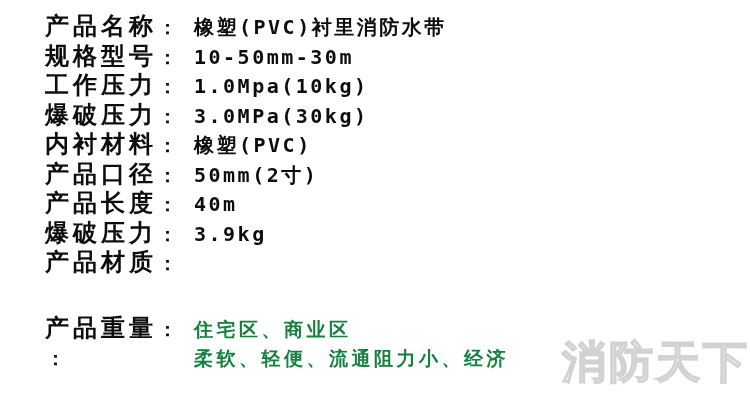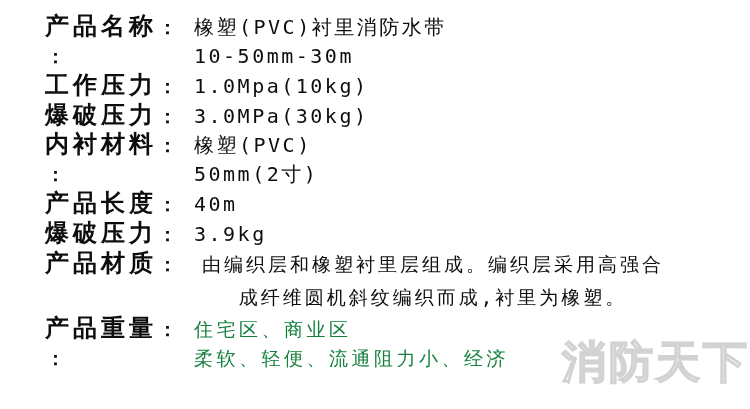--- a/index.html
+++ b/index.html
@@ -43,25 +43,24 @@
     line-height: 29.5px;
   }
   .label-colon {
     font-size: 19px;
     margin-left: 1px;
     letter-spacing: 0;
   }
   .spec-value {
     font-family: "DejaVu Sans Mono", "DejaVu Sans", monospace;
     font-size: 20px;
-    font-weight: normal;
+    font-weight: bold;
     color: #0d0d0d;
     letter-spacing: 2.5px;
     line-height: 29.5px;
-    text-align: center;
   }
   .type-wrap .spec-value {
     font-size: 19px;
     letter-spacing: 3px;
     line-height: 33px;
     width: 478px;
     white-space: normal;
     word-break: break-all;
   }
   .type-red .spec-value {
@@ -90,20 +89,21 @@
   <div class="spec-row type-mono">
     <div class="spec-label">
       <span class="label-text">产品名称</span>
       <span class="label-colon">：</span>
     </div>
     <div class="spec-value">橡塑(PVC)衬里消防水带</div>
   </div>
 
   <div class="spec-row type-mono">
     <div class="spec-label">
+      <span class="label-text">规格型号</span>
       <span class="label-colon">：</span>
     </div>
     <div class="spec-value">10-50mm-30m</div>
   </div>
 
   <div class="spec-row type-mono">
     <div class="spec-label">
       <span class="label-text">工作压力</span>
       <span class="label-colon">：</span>
     </div>
@@ -121,20 +121,21 @@
   <div class="spec-row type-mono">
     <div class="spec-label">
       <span class="label-text">内衬材料</span>
       <span class="label-colon">：</span>
     </div>
     <div class="spec-value">橡塑(PVC)</div>
   </div>
 
   <div class="spec-row type-mono">
     <div class="spec-label">
+      <span class="label-text">产品口径</span>
       <span class="label-colon">：</span>
     </div>
     <div class="spec-value">50mm(2寸)</div>
   </div>
 
   <div class="spec-row type-mono">
     <div class="spec-label">
       <span class="label-text">产品长度</span>
       <span class="label-colon">：</span>
     </div>
@@ -147,21 +148,20 @@
       <span class="label-colon">：</span>
     </div>
     <div class="spec-value">3.9kg</div>
   </div>
 
   <div class="spec-row type-wrap">
     <div class="spec-label">
       <span class="label-text">产品材质</span>
       <span class="label-colon">：</span>
     </div>
-    <div class="spec-value">由编织层和橡塑衬里层组成。编织层采用高强合成纤维圆机斜纹编织而成,衬里为橡塑。</div>
   </div>
 
   <div class="spec-row type-red">
     <div class="spec-label">
       <span class="label-text">产品重量</span>
       <span class="label-colon">：</span>
     </div>
     <div class="spec-value">住宅区、商业区</div>
   </div>
 

